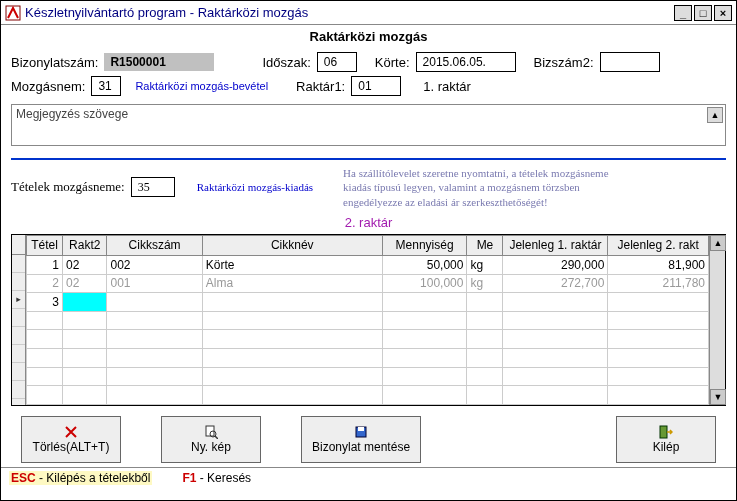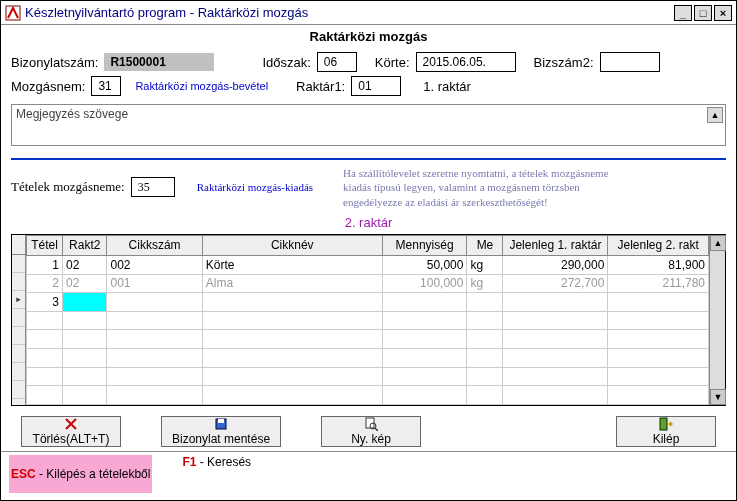--- a/index.html
+++ b/index.html
@@ -42,26 +42,26 @@
   table.grid td { border: 1px solid #ccc; padding: 1px 3px; height: 18px; font-size: 12px; white-space:nowrap; overflow:hidden; }
   table.grid td.r { text-align: right; }
   .c-tetel{width:34px;} .c-rakt2{width:42px;} .c-cikk{width:90px;} .c-nev{width:170px;} .c-menny{width:80px;} .c-me{width:34px;} .c-j1{width:95px;} .c-j2{width:95px;}
   .hl { background: #00ffff; }
   .faded td { color: #999; }
   .vscroll { width:16px; background:#ddd; border-left:1px solid #888; position:relative; }
   .vscroll .up,.vscroll .down{position:absolute;left:0;width:16px;height:16px;background:#ccc;border:1px solid #888;display:flex;align-items:center;justify-content:center;font-size:9px;}
   .vscroll .up{top:0;} .vscroll .down{bottom:0;}
 
   .btnbar { display:flex; gap: 40px; padding: 10px 20px 4px; align-items:center; }
-  .bigbtn { border: 1px solid #666; background: #eee; padding: 0 10px; min-width: 100px; text-align:center; cursor:pointer; font-size:12px; display:flex; flex-direction:column; align-items:center; gap:1px; }
+  .bigbtn { border: 1px solid #666; background: #eee; padding: 8px 10px; min-width: 100px; text-align:center; cursor:pointer; font-size:12px; display:flex; flex-direction:column; align-items:center; gap:1px; }
   .bigbtn .ico { height: 14px; display:flex; align-items:center; justify-content:center; }
   .spacer-flex{flex:1;}
 
   .statusbar { border-top:1px solid #888; padding: 3px 8px; display:flex; gap: 30px; font-size:12px; }
-  .esc-hl { background: #f9a8d4; padding: 12px 2px; }
+  .esc-hl { background: #fef9c3; padding: 0 2px; }
   .redkey { color: #cc0000; font-weight: bold; }
 </style>
 </head>
 <body>
 
 <div class="window">
 
   <div class="titlebar">
     <span class="appicon">
       <svg width="16" height="16" viewBox="0 0 16 16">
@@ -253,36 +253,36 @@
       <span class="ico">
           <svg width="14" height="14" viewBox="0 0 14 14">
             <path d="M2 2 L12 12 M12 2 L2 12" stroke="#c00" stroke-width="2"></path>
           </svg>
         </span>
       <span>Törlés(ALT+T)</span>
     </div>
     <div class="bigbtn">
       <span class="ico">
           <svg width="14" height="14" viewBox="0 0 14 14">
-            <rect x="2" y="2" width="10" height="10" fill="#36c" stroke="#003"></rect>
-            <rect x="4" y="2" width="6" height="4" fill="#fff"></rect>
-          </svg>
-        </span>
-      <span>Bizonylat mentése</span>
-    </div>
-    <div class="bigbtn">
-      <span class="ico">
-          <svg width="14" height="14" viewBox="0 0 14 14">
             <rect x="2" y="1" width="8" height="10" fill="#fff" stroke="#333"></rect>
             <circle cx="9" cy="9" r="3" fill="none" stroke="#333"></circle>
             <path d="M11 11 L14 14" stroke="#333" stroke-width="1.5"></path>
           </svg>
         </span>
       <span>Ny. kép</span>
     </div>
+    <div class="bigbtn">
+      <span class="ico">
+          <svg width="14" height="14" viewBox="0 0 14 14">
+            <rect x="2" y="2" width="10" height="10" fill="#36c" stroke="#003"></rect>
+            <rect x="4" y="2" width="6" height="4" fill="#fff"></rect>
+          </svg>
+        </span>
+      <span>Bizonylat mentése</span>
+    </div>
     <div class="spacer-flex"></div>
     <div class="bigbtn">
       <span class="ico">
           <svg width="14" height="14" viewBox="0 0 14 14">
             <rect x="1" y="1" width="7" height="12" fill="#693" stroke="#030"></rect>
             <path d="M8 7 L13 7 M11 5 L13 7 L11 9" stroke="#c90" stroke-width="1.5" fill="none"></path>
           </svg>
         </span>
       <span>Kilép</span>
     </div>

